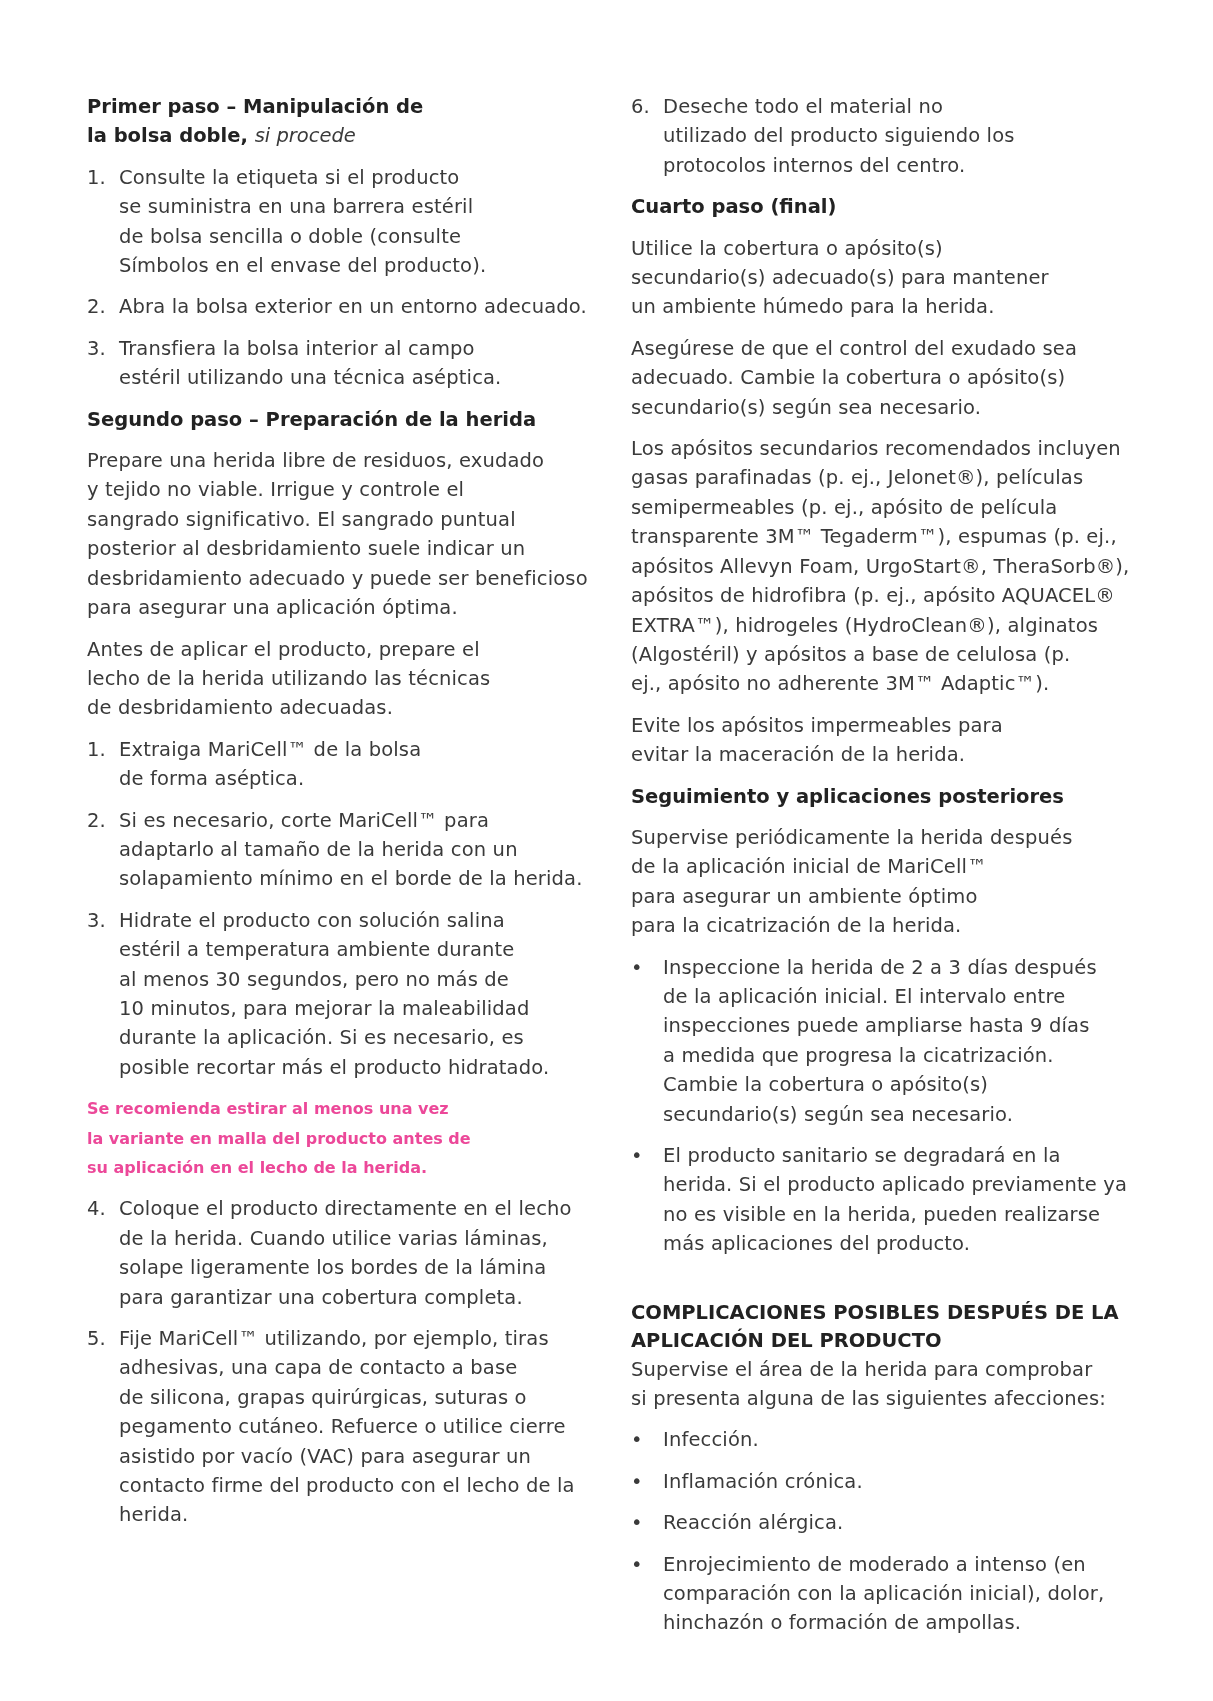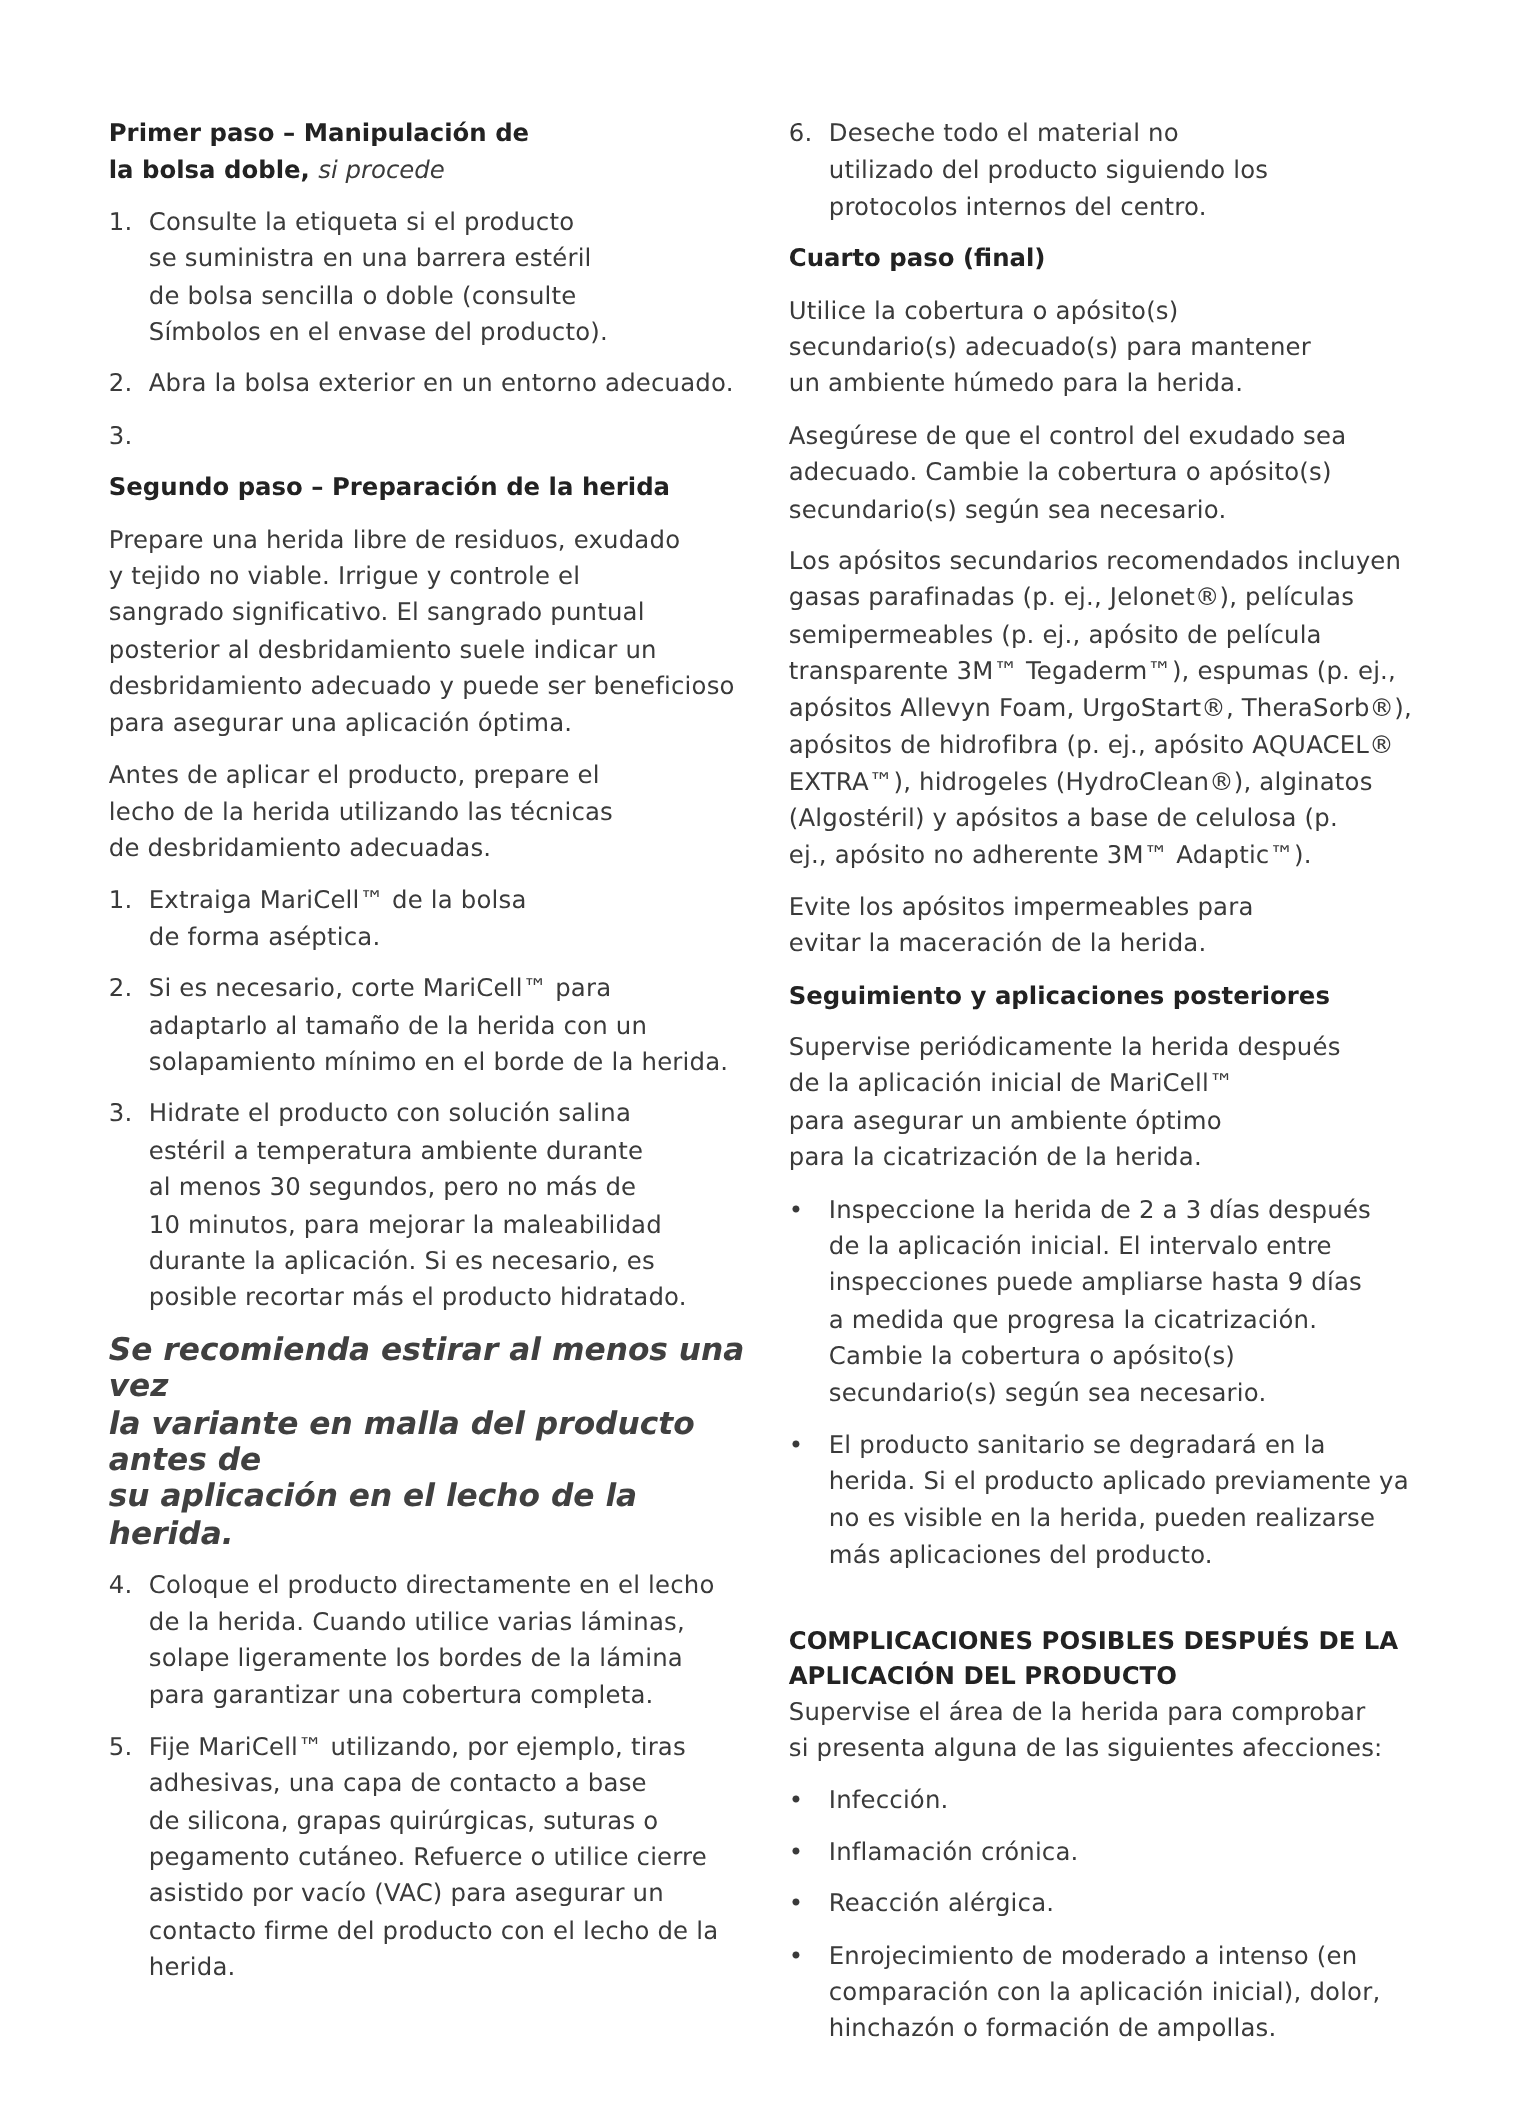--- a/index.html
+++ b/index.html
@@ -7,21 +7,21 @@
     width: 1213px; height: 1701px; position: relative; overflow: hidden;
     font-family: "DejaVu Sans", sans-serif;
     color: #3a3a3a;
   }
   .col { position: absolute; top: 92px; }
   .col-left { left: 87px; width: 520px; }
   .col-right { left: 631px; width: 520px; }
   .p { font-size: 19.5px; line-height: 29.4px; margin: 0 0 12px 0; letter-spacing: 0.15px; white-space: pre-line; }
   .h { font-size: 19.5px; line-height: 29.4px; font-weight: bold; color: #222; margin: 0 0 12px 0; white-space: pre-line; }
   .h .it { font-style: italic; font-weight: normal; color: #3a3a3a; margin-top: 36px; }
-  .note { font-size: 25px; line-height: 29.4px; font-weight: bold; font-style: italic; color: #404040; margin: 0 0 12px 0; white-space: pre-line; }
+  .note { font-size: 16px; line-height: 29.4px; font-weight: bold; color: #ec4899; margin: 0 0 12px 0; white-space: pre-line; }
   .caps { font-size: 19.5px; line-height: 28px; font-weight: bold; color: #222; margin: 0; white-space: pre-line; }
   .item { display: flex; margin: 0 0 12px 0; font-size: 19.5px; line-height: 29.4px; letter-spacing: 0.15px; }
   .item .marker { width: 32px; flex: 0 0 32px; }
   .item .txt { white-space: pre-line; }
   .spacer-lg { height: 28px; }
 </style>
 </head>
 <body>
 
 <div class="col col-left">
@@ -34,20 +34,22 @@
 se suministra en una barrera estéril
 de bolsa sencilla o doble (consulte
 Símbolos en el envase del producto).</span>
     </div>
   <div class="item">
       <span class="marker">2.</span>
       <span class="txt">Abra la bolsa exterior en un entorno adecuado.</span>
     </div>
   <div class="item">
       <span class="marker">3.</span>
+      <span class="txt">Transfiera la bolsa interior al campo
+estéril utilizando una técnica aséptica.</span>
     </div>
 
   <p class="h">Segundo paso – Preparación de la herida</p>
   <p class="p">Prepare una herida libre de residuos, exudado
 y tejido no viable. Irrigue y controle el
 sangrado significativo. El sangrado puntual
 posterior al desbridamiento suele indicar un
 desbridamiento adecuado y puede ser beneficioso
 para asegurar una aplicación óptima.</p>
   <p class="p">Antes de aplicar el producto, prepare el

